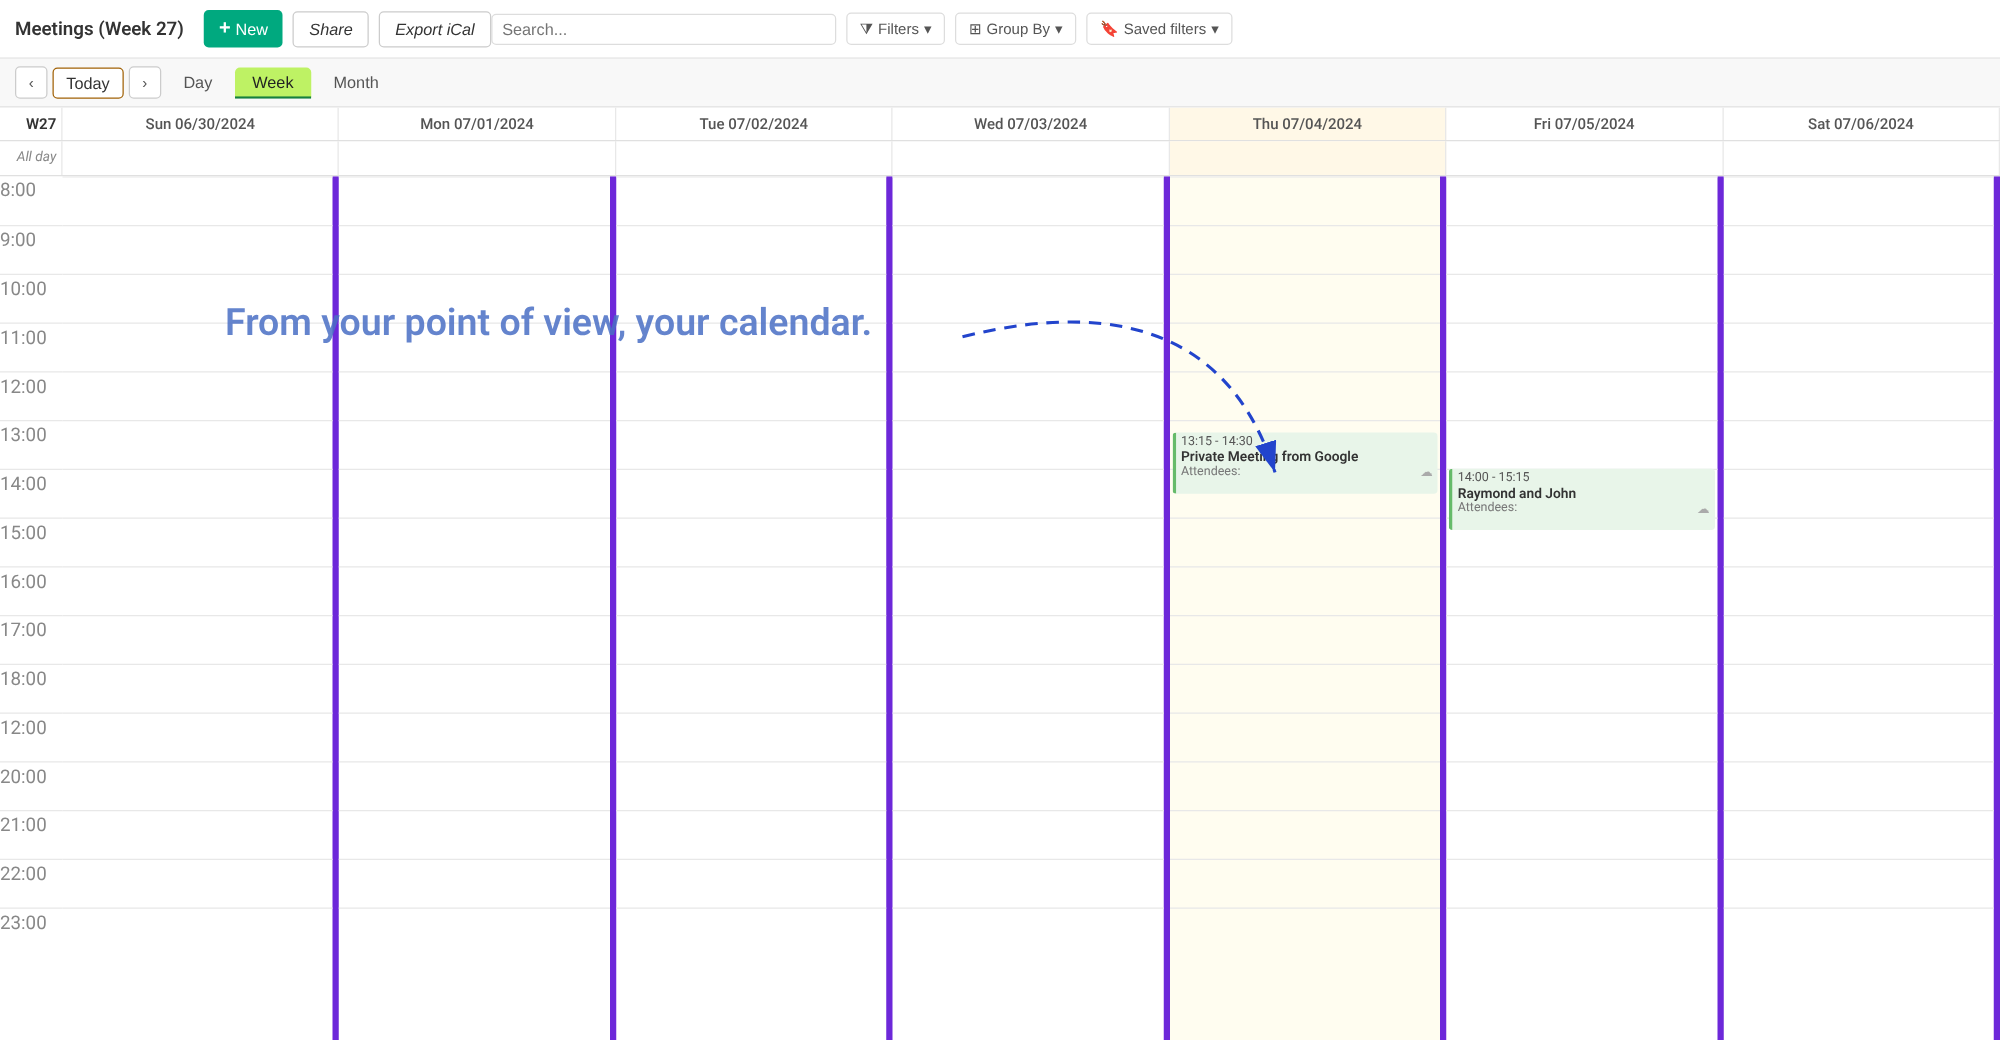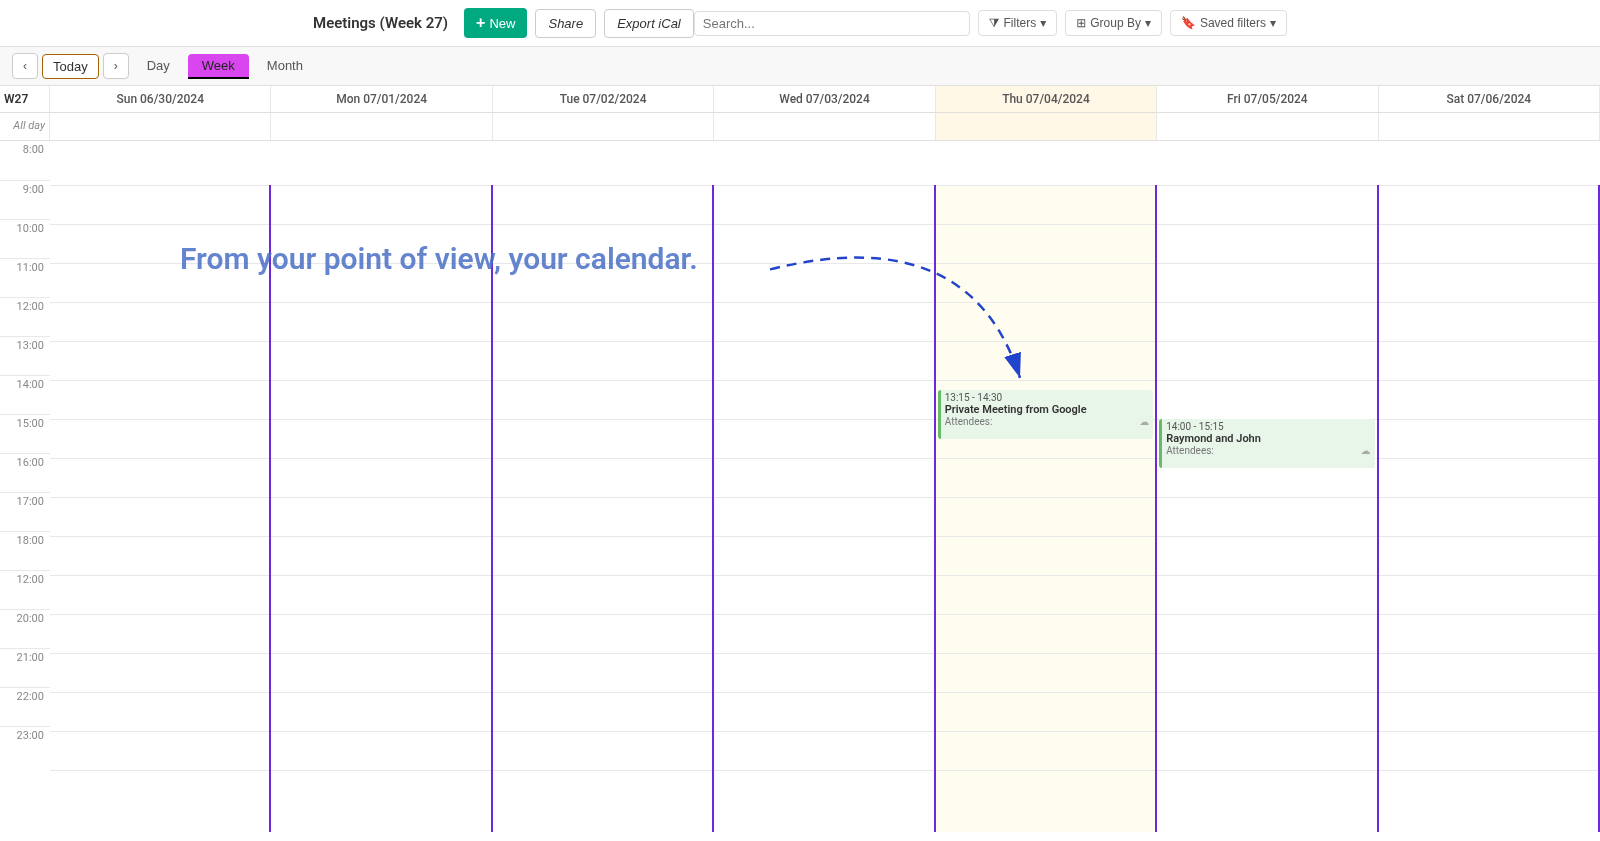--- a/index.html
+++ b/index.html
@@ -2,21 +2,21 @@
 <html><head>
   <meta charset="utf-8">
   <style>
     * { box-sizing: border-box; margin: 0; padding: 0; }
     body { font-family: -apple-system, BlinkMacSystemFont, 'Segoe UI', Roboto, sans-serif; font-size: 13px; background: #fff; color: #333; }
 
     
     .header {
       display: flex;
       align-items: center;
-      justify-content: center;
+      justify-content: flex-start;
       padding: 8px 12px;
       border-bottom: 1px solid #e0e0e0;
       background: #fff;
     }
     .header-left {
       display: flex;
       align-items: center;
       gap: 8px;
     }
     .page-title {
@@ -118,24 +118,24 @@
     .view-tab {
       background: transparent;
       border: none;
       border-bottom: 2px solid transparent;
       padding: 4px 14px;
       font-size: 13px;
       cursor: pointer;
       color: #555;
     }
     .view-tab.active {
-      border-bottom: 2px solid #000000;
+      border-bottom: 2px solid #15803d;
       color: #222;
       font-weight: 500;
-      background: #d946ef;
+      background: #bef264;
       border-radius: 4px 4px 0 0;
     }
 
     
     .calendar-container {
       display: flex;
       flex-direction: column;
       height: calc(100vh - 95px);
       overflow: hidden;
     }
@@ -149,21 +149,21 @@
     }
     .cal-header-cell {
       padding: 6px 4px;
       text-align: center;
       font-size: 12px;
       color: #555;
       border-right: 1px solid #e8e8e8;
       font-weight: 500;
     }
     .cal-header-cell:first-child {
-      text-align: left;
+      text-align: right;
       font-weight: 600;
       color: #333;
     }
     .cal-header-cell.today-col {
       background: #fff8e7;
     }
 
     
     .cal-allday {
       display: grid;
@@ -191,39 +191,38 @@
       display: flex;
       flex: 1;
       overflow-y: auto;
     }
     .cal-time-col {
       width: 50px;
       flex-shrink: 0;
     }
     .cal-time-slot {
       height: 39px;
-      font-size: 11px;
+      font-size: 15px;
       color: #888;
-      text-align: right;
+      text-align: left;
       padding-right: 6px;
       padding-top: 2px;
       border-top: 1px solid #e8e8e8;
     }
     .cal-time-slot:first-child { border-top: none; }
 
     .cal-days-grid {
       flex: 1;
       display: grid;
       grid-template-columns: repeat(7, 1fr);
       position: relative;
     }
     .cal-day-col {
-      border-right: 2px solid #6d28d9;
+      border-right: 5px solid #6d28d9;
       position: relative;
-      margin-top: 44px;
     }
     .cal-day-col.today-col {
       background: #fffdf0;
     }
     .cal-hour-line {
       height: 39px;
       border-top: 1px solid #e8e8e8;
     }
 
     

